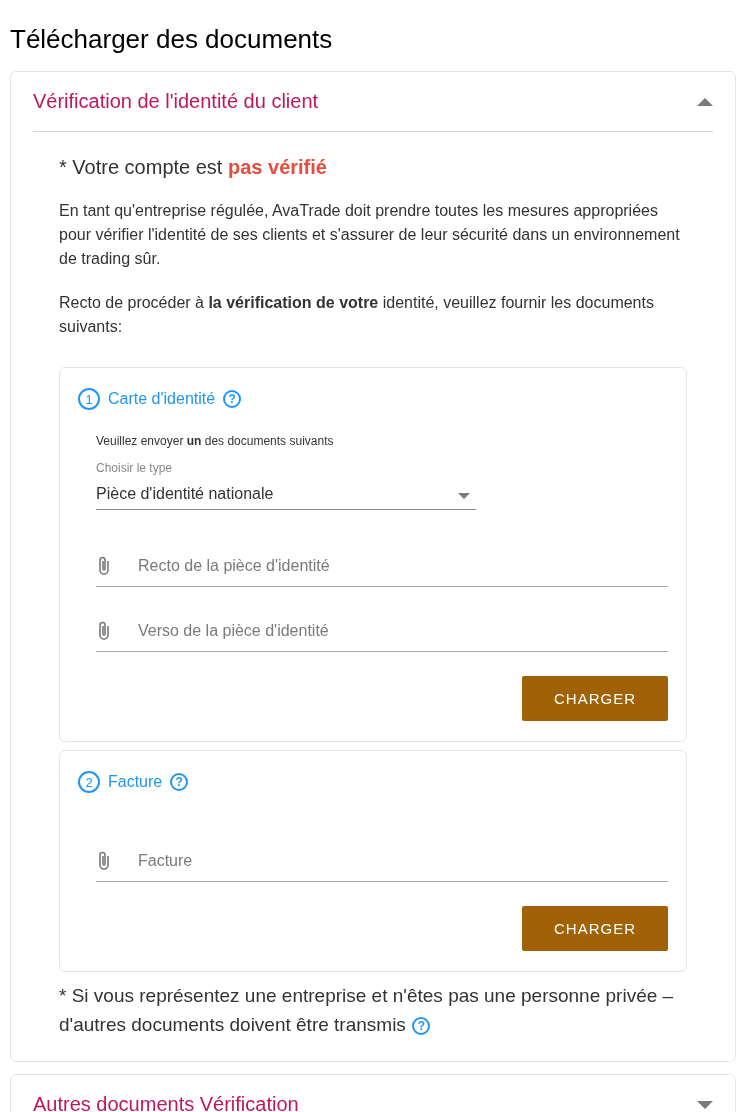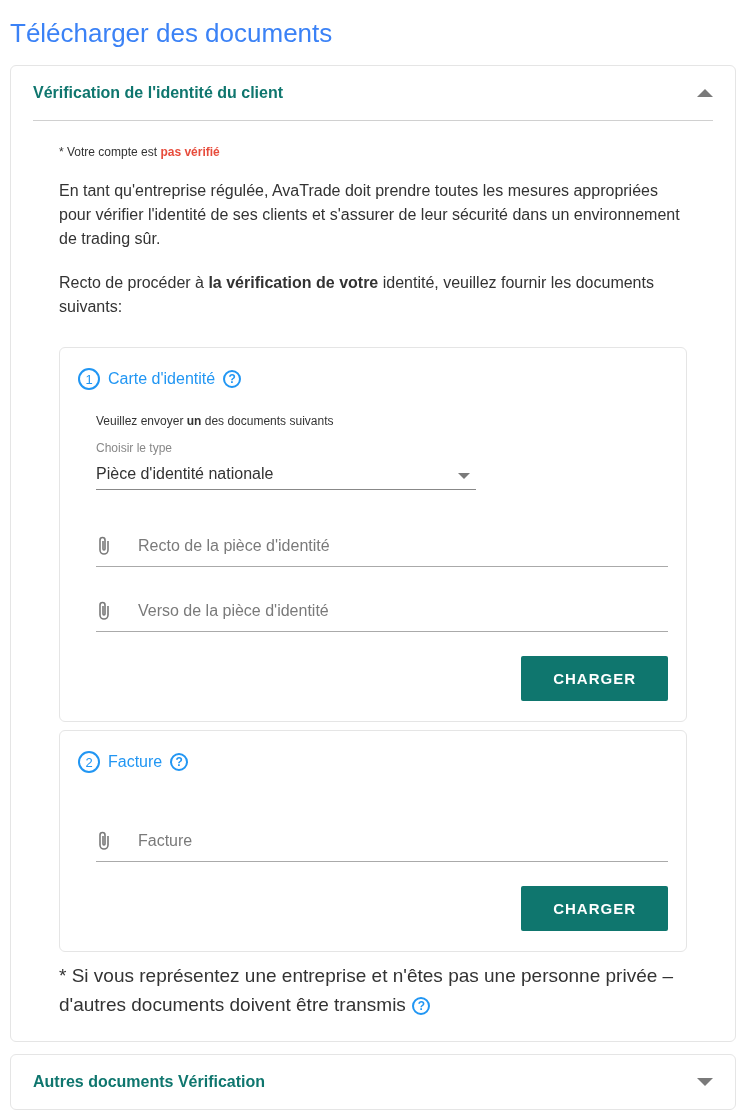--- a/index.html
+++ b/index.html
@@ -9,51 +9,51 @@
     }
     body {
       font-family: -apple-system, BlinkMacSystemFont, "Segoe UI", Helvetica, Arial, sans-serif;
       background: #fff;
       color: #333;
       width: 746px;
     }
     .page-title {
       font-size: 26px;
       font-weight: 400;
-      color: #3b82f6;
-      padding: 18px 10px 16px 10px;
+      color: #000000;
+      padding: 24px 10px 16px 10px;
     }
     .panel {
       border: 1px solid #e5e5e5;
       border-radius: 6px;
       margin: 0 10px 12px 10px;
       background: #fff;
     }
     .panel-header {
       display: flex;
       align-items: center;
       justify-content: space-between;
       padding: 18px 22px 18px 22px;
       cursor: pointer;
     }
     .panel-header-title {
-      font-size: 16px;
-      color: #0f766e;
-      font-weight: 700;
+      font-size: 20px;
+      color: #be185d;
+      font-weight: 400;
     }
     .panel-body {
       padding: 0 22px 22px 22px;
     }
     .hr-line {
       border: none;
       border-top: 1px solid #d0d0d0;
       margin-bottom: 24px;
     }
     .status-line {
-      font-size: 12px;
+      font-size: 20px;
       color: #333;
       margin-bottom: 20px;
     }
     .status-not-verified {
       color: #e74c3c;
       font-weight: 600;
     }
     .para {
       font-size: 16px;
       color: #333;
@@ -159,29 +159,28 @@
     }
     .clip-icon svg {
       display: block;
     }
     .button-row {
       display: flex;
       justify-content: flex-end;
       margin-top: 8px;
     }
     .btn-primary {
-      background: #0f766e;
+      background: #a16207;
       color: #fff;
       border: none;
       padding: 14px 32px;
       font-size: 15px;
       letter-spacing: 1px;
       border-radius: 2px;
       cursor: pointer;
-      font-weight: bold;
     }
     .footer-note {
       font-size: 19px;
       color: #333;
       line-height: 1.5;
       display: inline;
     }
     .caret-up {
       width: 0;
       height: 0;

